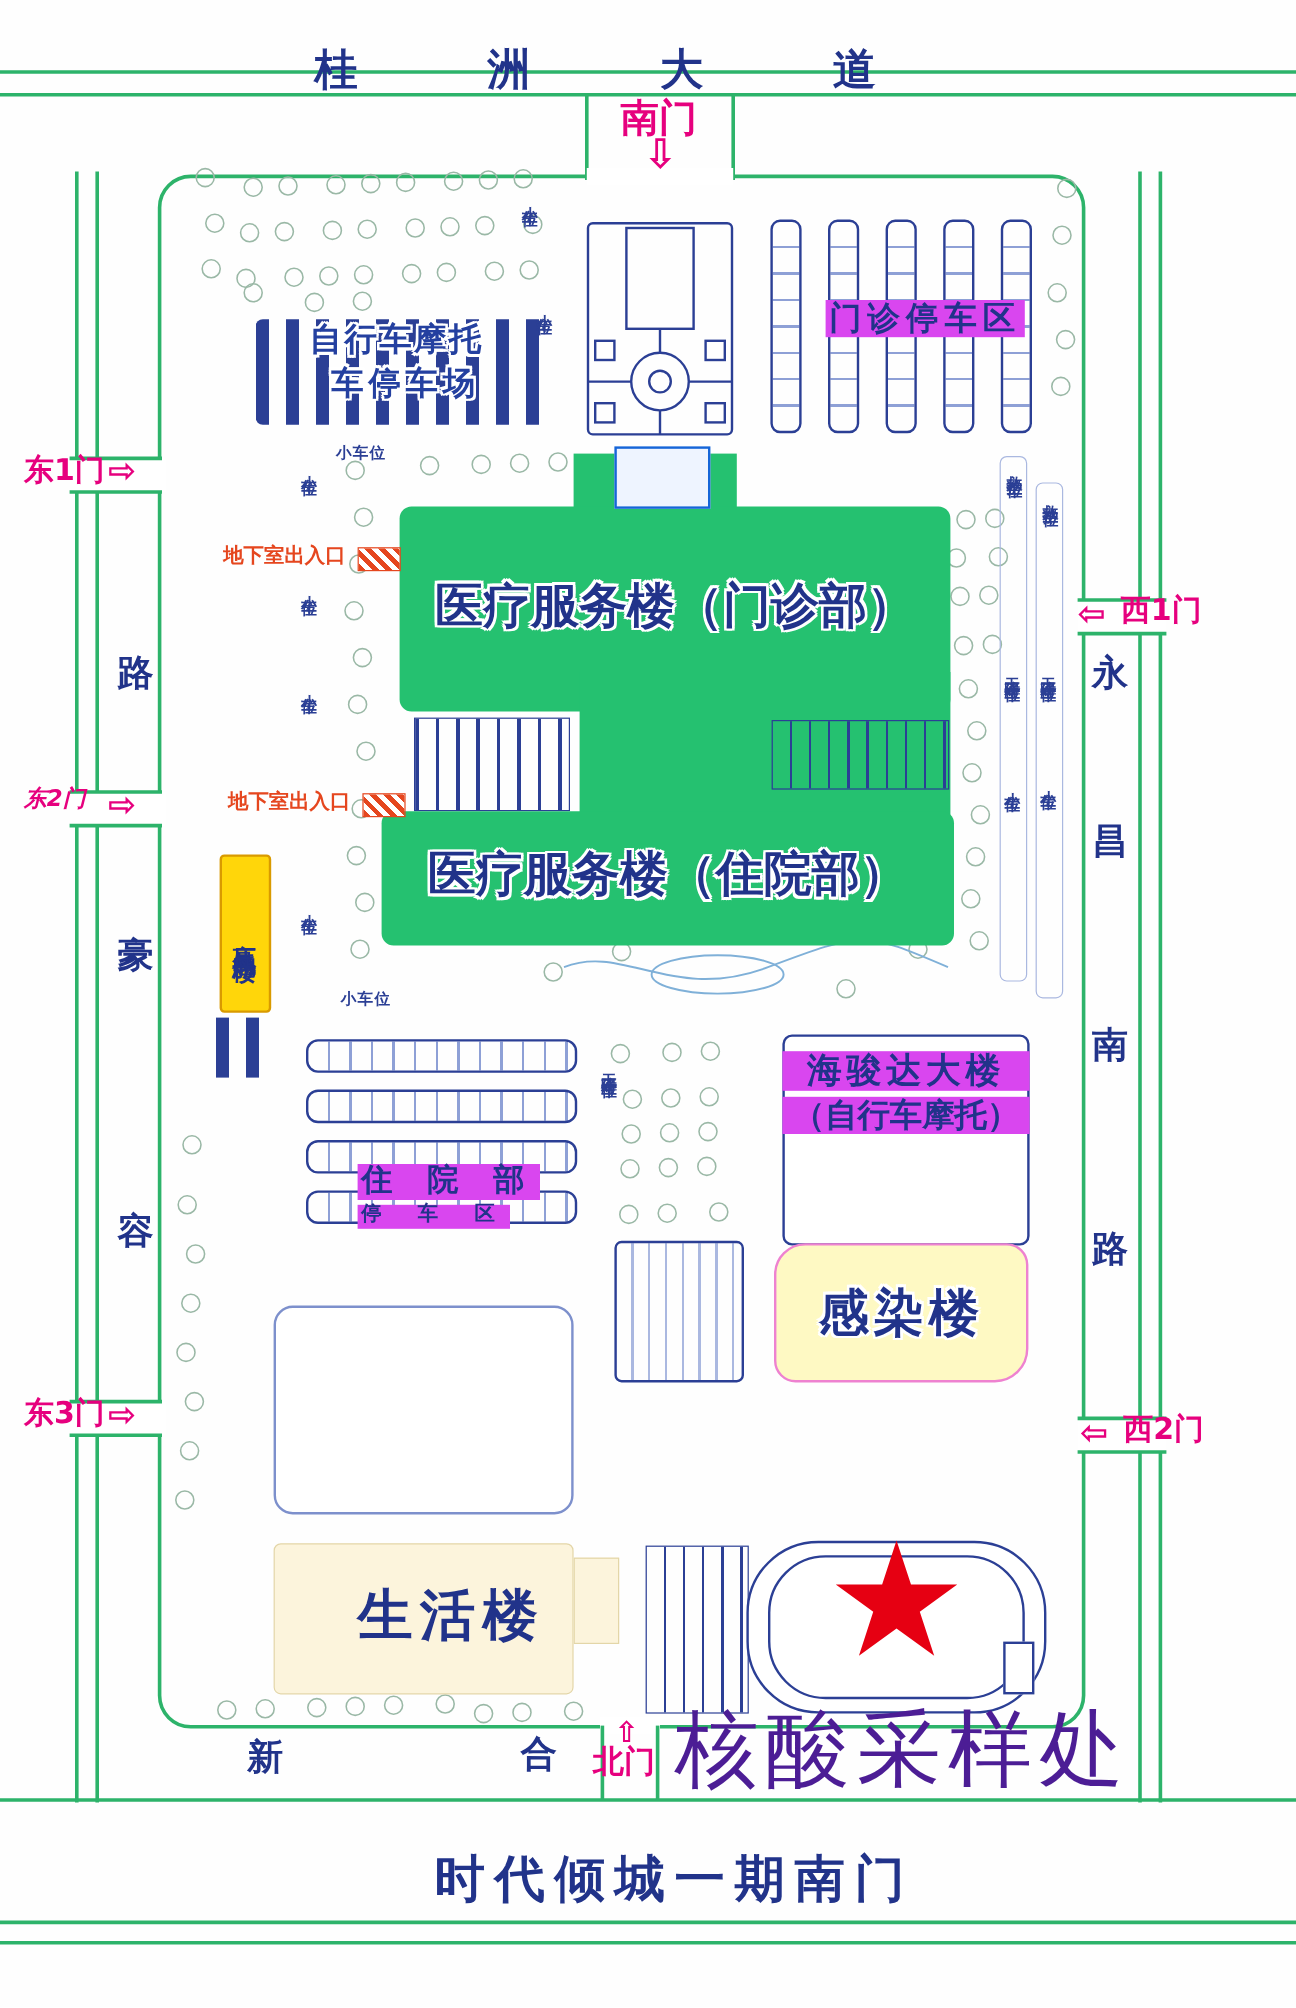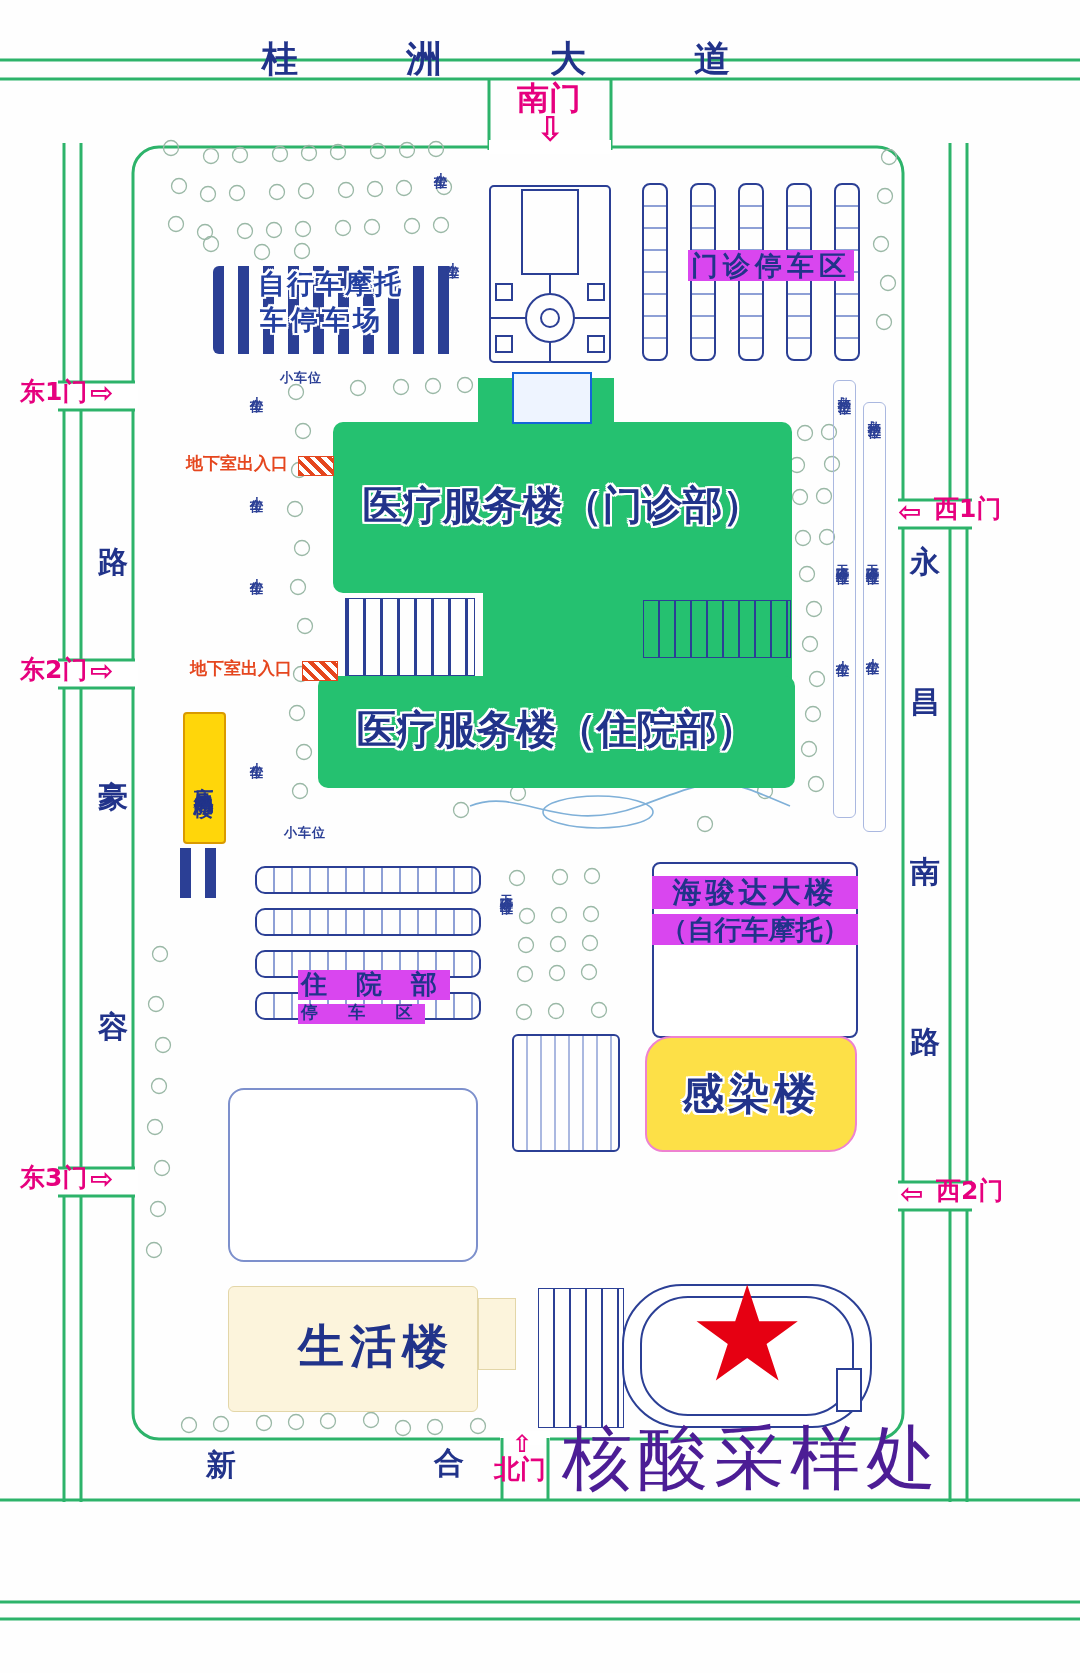--- a/index.html
+++ b/index.html
@@ -198,21 +198,21 @@
       <rect x="588" y="336" width="16" height="16"></rect>
     </g>
     <g stroke="#7fb0d8" stroke-width="1.6" fill="none">
       <ellipse cx="598" cy="812" rx="55" ry="16"></ellipse>
       <path d="M470 806 C 520 786, 560 836, 640 806 S 720 776 790 806"></path>
     </g>
   </svg>
 
   <div class="box bars-v" style="left:213px;top:266px;width:244px;height:88px;border-radius:6px;z-index:1;"></div>
   <div class="lbl outline" style="left:258px;top:268px;font-size:27px;letter-spacing:2px;color:#2440a0;">自行车摩托</div>
-  <div class="lbl outline" style="left:260px;top:304px;font-size:27px;letter-spacing:4px;color:#2440a0;">车停车场</div>
+  <div class="lbl outline" style="left:276px;top:304px;font-size:27px;letter-spacing:4px;color:#2440a0;">车停车场</div>
 
   <div class="box" style="left:642px;top:183px;width:222px;height:178px;display:flex;gap:22px;z-index:1;">
     <div class="vstrip" style="width:26px;height:100%;"></div>
     <div class="vstrip" style="width:26px;height:100%;"></div>
     <div class="vstrip" style="width:26px;height:100%;"></div>
     <div class="vstrip" style="width:26px;height:100%;"></div>
     <div class="vstrip" style="width:26px;height:100%;"></div>
   </div>
   <div class="lbl whitebg" style="left:688px;top:250px;font-size:27px;letter-spacing:5px;">门诊停车区</div>
 
@@ -241,21 +241,21 @@
   <div class="box ticks-h" style="left:255px;top:908px;width:226px;height:28px;z-index:1;"></div>
   <div class="box ticks-h" style="left:255px;top:950px;width:226px;height:28px;z-index:1;"></div>
   <div class="box ticks-h" style="left:255px;top:992px;width:226px;height:28px;z-index:1;"></div>
   <div class="lbl whitebg" style="left:298px;top:970px;font-size:26px;letter-spacing:10px;">住 院 部</div>
   <div class="lbl whitebg" style="left:298px;top:1004px;font-size:17px;letter-spacing:10px;font-family:Liberation Mono, monospace;">停 车 区</div>
 
   <div class="box" style="left:652px;top:862px;width:206px;height:176px;border:2px solid #2b3f95;background:#fff;border-radius:8px;z-index:1;"></div>
   <div class="lbl whitebg" style="left:652px;top:876px;width:206px;text-align:center;font-size:29px;letter-spacing:4px;padding:0;">海骏达大楼</div>
   <div class="lbl whitebg" style="left:652px;top:914px;width:206px;text-align:center;font-size:27px;padding:0;">（自行车摩托）</div>
 
-  <div class="box center" style="left:645px;top:1036px;width:212px;height:116px;background:#fde047;border:2px solid #ee82d0;border-radius:26px 18px 28px 18px;z-index:2;">
+  <div class="box center" style="left:645px;top:1036px;width:212px;height:116px;background:#fef9c3;border:2px solid #ee82d0;border-radius:26px 18px 28px 18px;z-index:2;">
     <span class="outline" style="font-size:42px;font-weight:bold;color:#21338a;letter-spacing:4px;">感染楼</span>
   </div>
 
   <div class="box" style="left:512px;top:1034px;width:108px;height:118px;border:2px solid #2b3f95;border-radius:6px;background:repeating-linear-gradient(90deg,rgba(0,0,0,0) 0 12px,#aab8e0 12px 14px);z-index:1;"></div>
   <div class="box" style="left:228px;top:1088px;width:250px;height:174px;border:2px solid #7d90cc;border-radius:16px;background:#fff;z-index:1;"></div>
 
   <div class="box" style="left:228px;top:1286px;width:250px;height:126px;background:#fcf4dc;border:1.5px solid #e3d6a8;border-radius:6px;z-index:1;"></div>
   <div class="box" style="left:478px;top:1298px;width:38px;height:72px;background:#fcf4dc;border:1.5px solid #e3d6a8;z-index:1;"></div>
   <div class="lbl" style="left:298px;top:1320px;font-size:46px;letter-spacing:6px;">生活楼</div>
 
@@ -273,26 +273,27 @@
   <div class="lbl" style="left:262px;top:6px;font-size:36px;letter-spacing:108px;margin-top:32px;">桂洲大道</div>
   <div class="lbl" style="left:98px;top:545px;font-size:30px;">路</div>
   <div class="lbl" style="left:98px;top:780px;font-size:30px;">豪</div>
   <div class="lbl" style="left:98px;top:1010px;font-size:30px;">容</div>
   <div class="lbl" style="left:910px;top:545px;font-size:30px;">永</div>
   <div class="lbl" style="left:910px;top:685px;font-size:30px;">昌</div>
   <div class="lbl" style="left:910px;top:855px;font-size:30px;">南</div>
   <div class="lbl" style="left:910px;top:1025px;font-size:30px;">路</div>
   <div class="lbl" style="left:206px;top:1448px;font-size:30px;">新</div>
   <div class="lbl" style="left:434px;top:1446px;font-size:30px;">合</div>
+  <div class="lbl" style="left:362px;top:1542px;font-size:42px;letter-spacing:8px;">时代倾城一期南门</div>
 
   <div class="gate" style="left:517px;top:82px;font-size:32px;">南门</div>
   <div class="garrow" style="left:536px;top:112px;font-size:34px;">⇩</div>
   <div class="gate" style="left:20px;top:379px;font-size:25px;">东1门</div>
   <div class="garrow" style="left:90px;top:379px;font-size:28px;">⇨</div>
-  <div class="gate" style="left:20px;top:657px;font-size:25px;">东2门</div>
+  <div class="gate" style="left:20px;top:657px;font-size:19px;font-style:italic;">东2门</div>
   <div class="garrow" style="left:90px;top:657px;font-size:28px;">⇨</div>
   <div class="gate" style="left:20px;top:1165px;font-size:25px;">东3门</div>
   <div class="garrow" style="left:90px;top:1165px;font-size:28px;">⇨</div>
   <div class="garrow" style="left:898px;top:498px;font-size:28px;">⇦</div>
   <div class="gate" style="left:934px;top:496px;font-size:25px;">西1门</div>
   <div class="garrow" style="left:900px;top:1180px;font-size:28px;">⇦</div>
   <div class="gate" style="left:936px;top:1178px;font-size:25px;">西2门</div>
   <div class="garrow" style="left:512px;top:1432px;font-size:24px;">⇧</div>
   <div class="gate" style="left:494px;top:1456px;font-size:26px;">北门</div>
 

